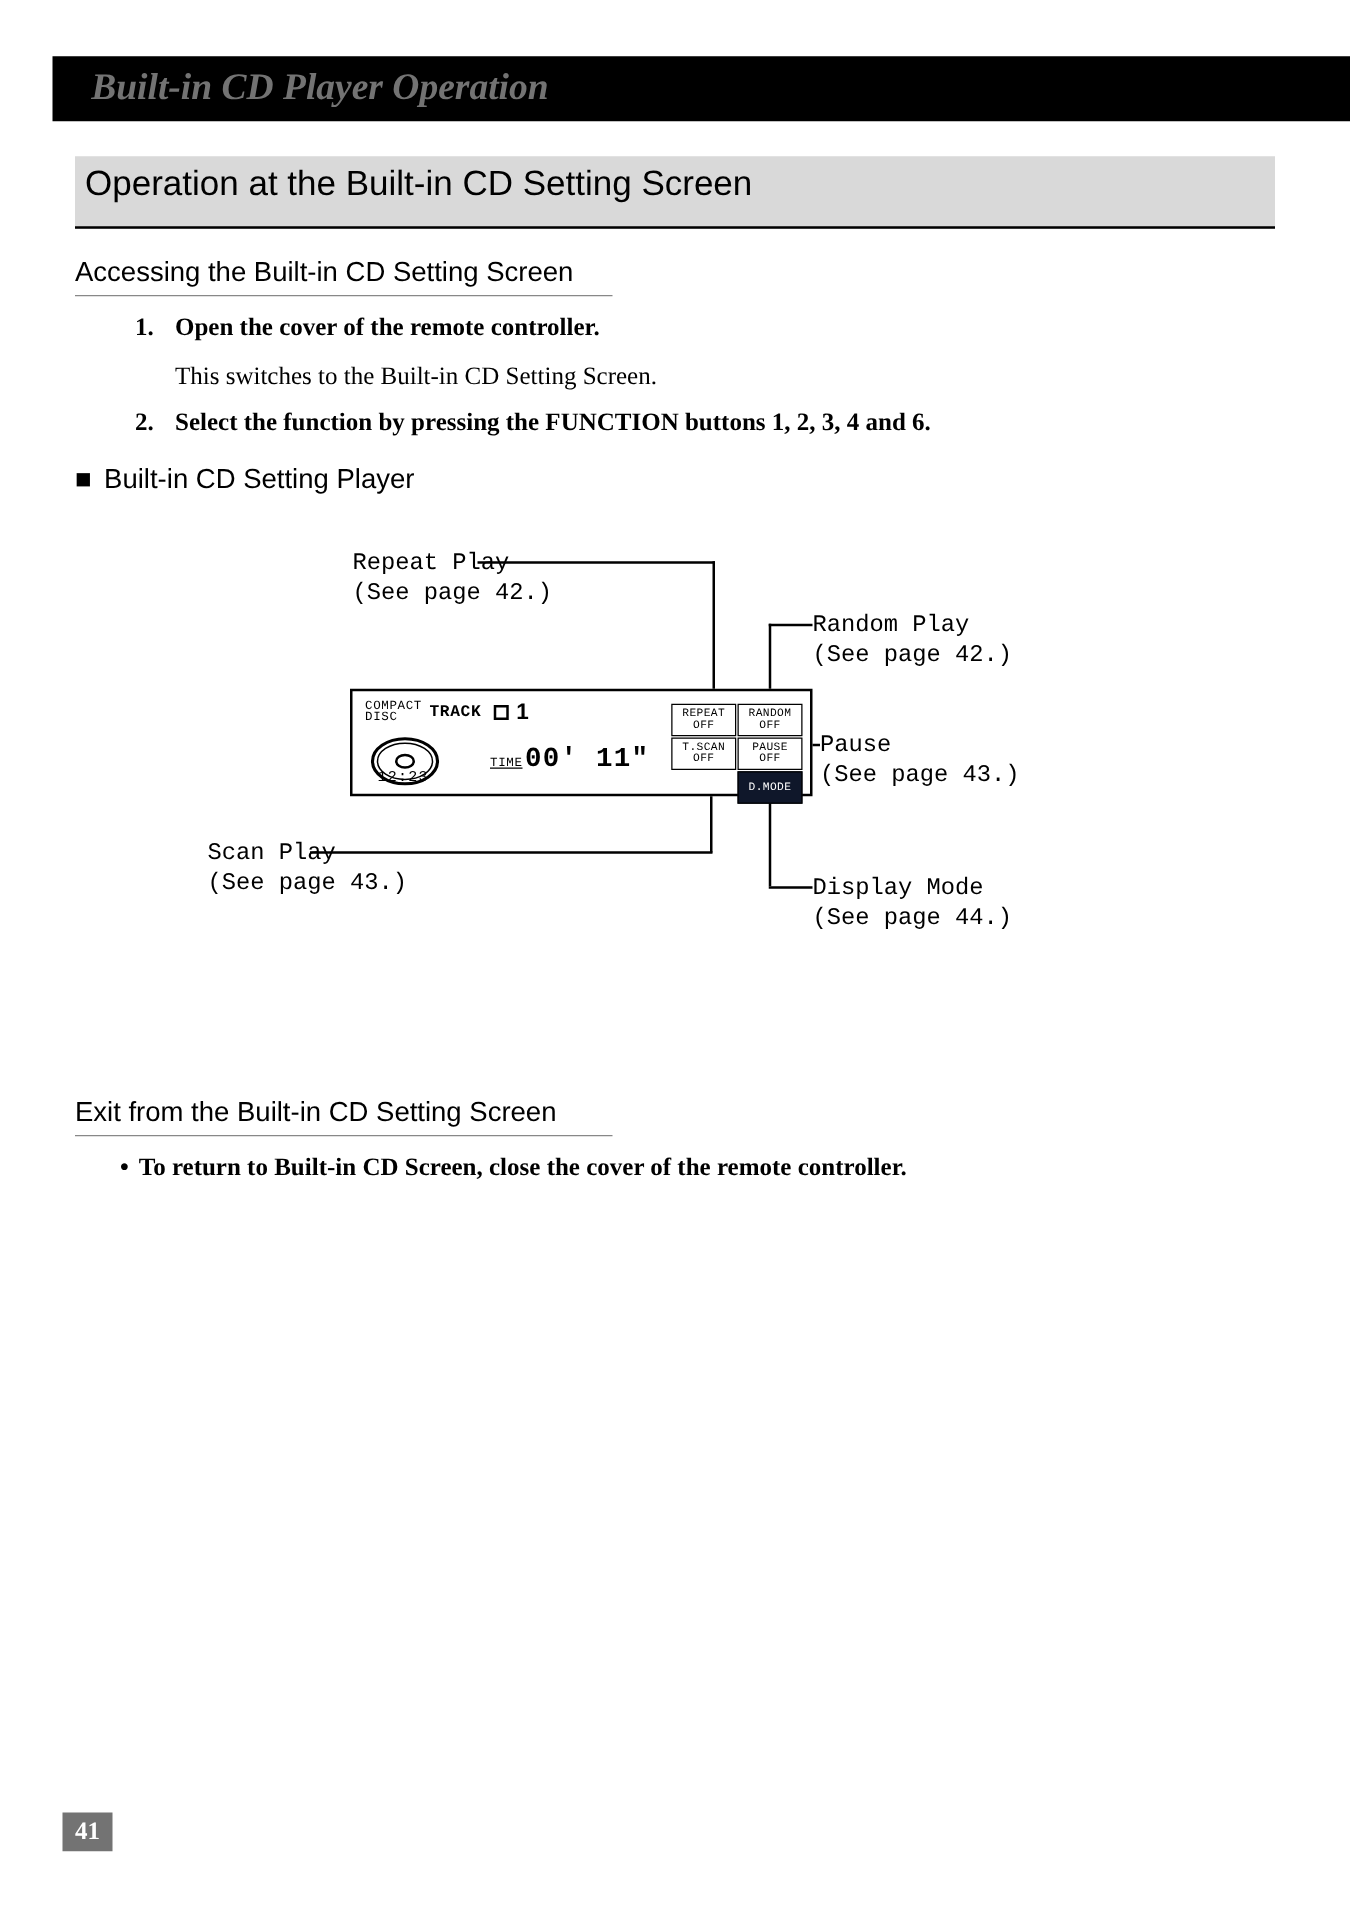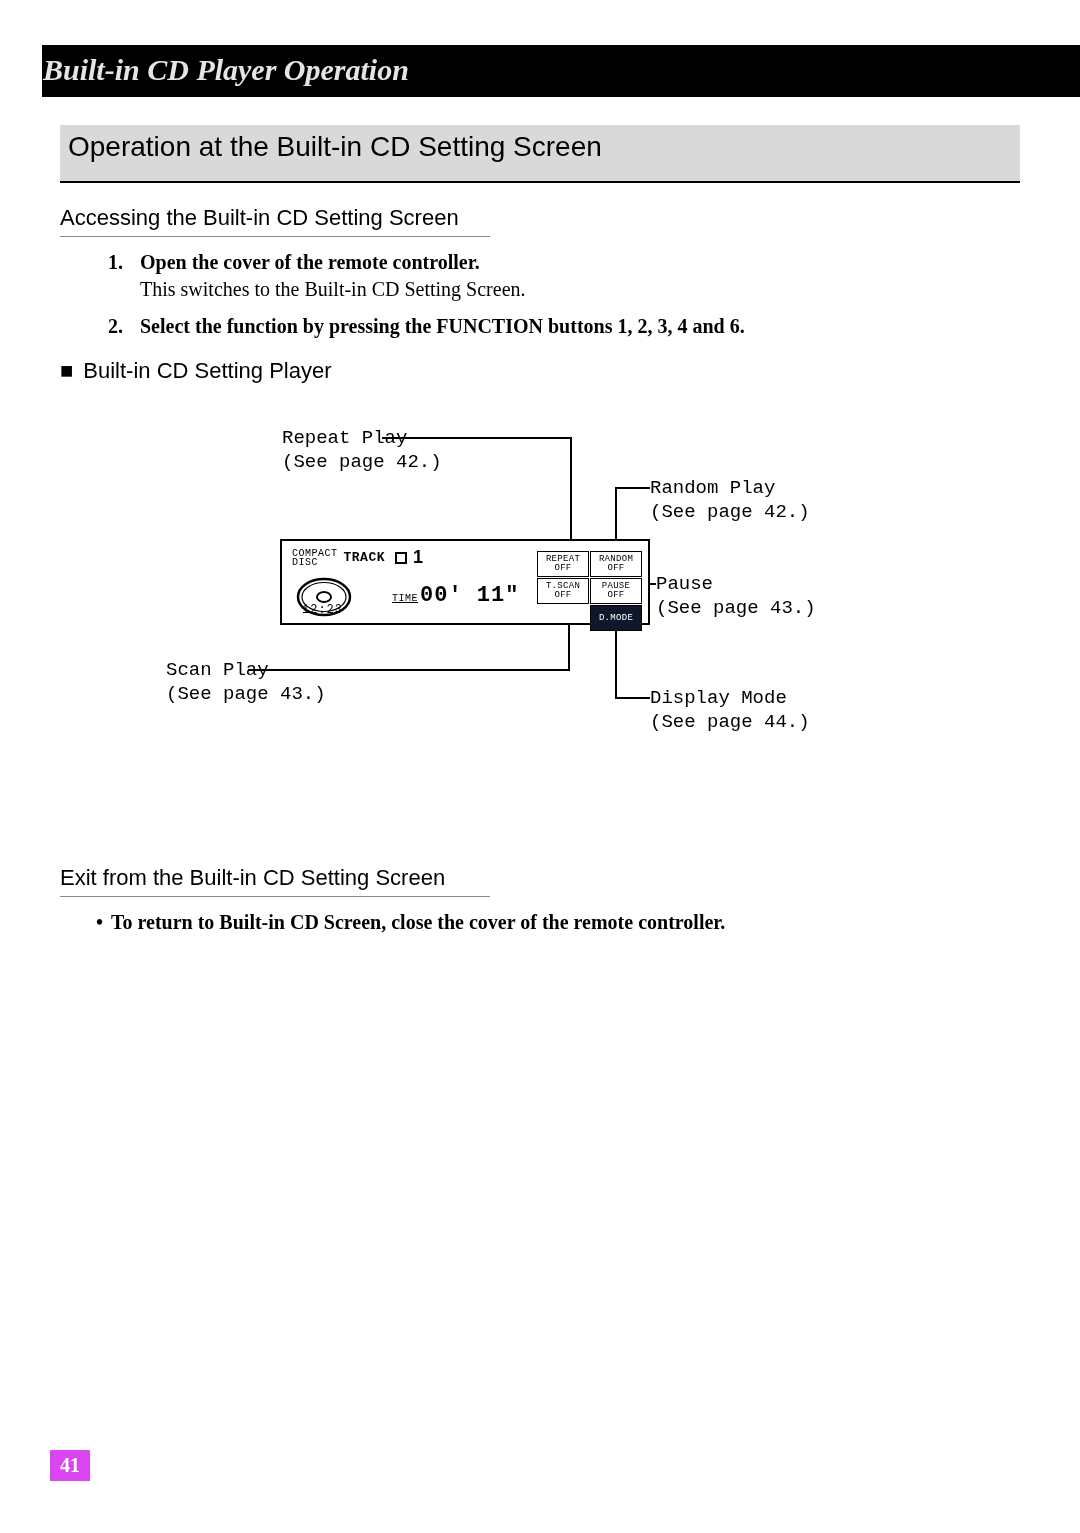--- a/index.html
+++ b/index.html
@@ -6,25 +6,25 @@
   body {
     width: 1080px;
     height: 1533px;
     background: #fff;
     font-family: Georgia, 'Times New Roman', serif;
     position: relative;
     padding: 45px 60px 60px 60px;
   }
   .chapter-bar {
     background: #000;
-    color: #e5e5e5;
+    color: #737373;
     font-style: italic;
     font-weight: bold;
     font-size: 30px;
-    padding: 8px 14px 10px 1px;
+    padding: 8px 14px 10px 31px;
     margin: 0 -60px 0 -18px;
   }
   .section-title {
     background: #d9d9d9;
     font-family: Arial, Helvetica, sans-serif;
     font-size: 28px;
     font-weight: normal;
     padding: 6px 8px 18px 8px;
     margin: 28px 0 22px 0;
     border-bottom: 2px solid #000;
@@ -52,21 +52,21 @@
     display: inline-block;
     width: 28px;
     vertical-align: top;
   }
   .step-body {
     display: inline-block;
     width: 870px;
     vertical-align: top;
   }
   .step-title { font-weight: bold; font-size: 20px; }
-  .step-desc { font-size: 20px; margin-top: 4px; }
+  .step-desc { font-size: 20px; margin-top: 16px; }
   .square-lead {
     margin-top: 20px;
     margin-bottom: 10px;
     font-family: Arial, Helvetica, sans-serif;
     font-size: 22px;
     display: flex;
     align-items: center;
     gap: 10px;
   }
   .square-mark { font-size: 22px; line-height: 1; }
@@ -155,21 +155,21 @@
     font-size: 20px;
     display: flex;
     gap: 8px;
   }
   .bullet-dot { font-weight: bold; }
   .bullet-text { font-weight: bold; }
   .page-num {
     position: absolute;
     left: 50px;
     bottom: 52px;
-    background: #d946ef;
+    background: #737373;
     color: #fff;
     font-weight: bold;
     font-size: 20px;
     padding: 4px 10px;
   }
 </style>
 </head>
 <body>
 
 <div class="chapter-bar">Built-in CD Player Operation</div>

